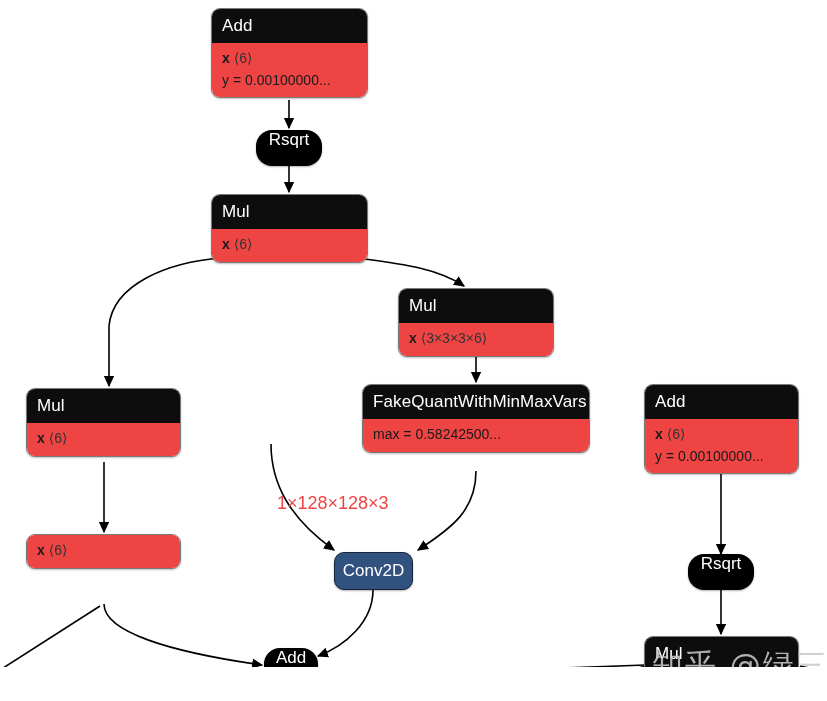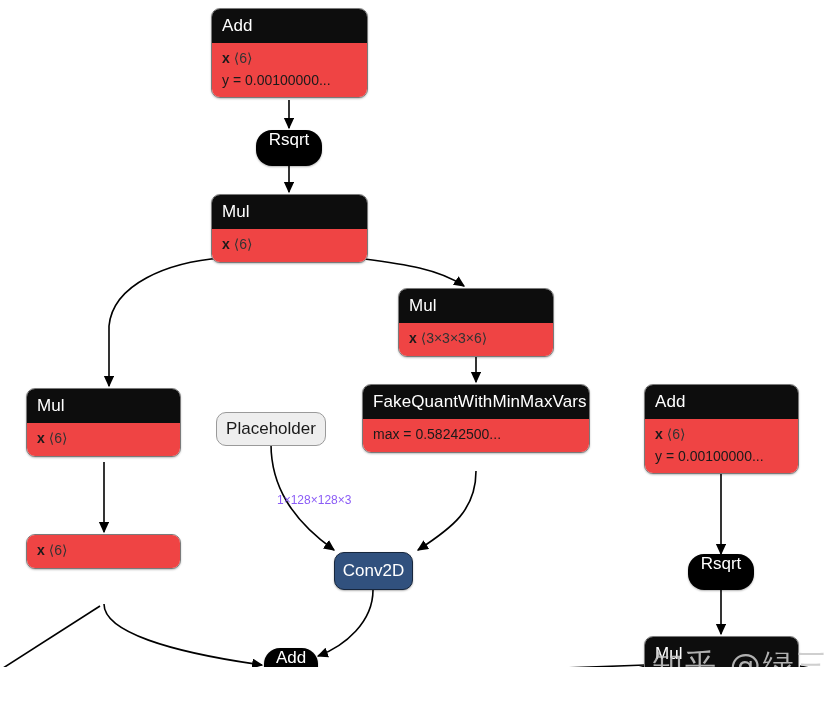--- a/index.html
+++ b/index.html
@@ -91,22 +91,22 @@
     color: #1a1a1a;
     border: 1px solid #9a9a9a;
     border-radius: 10px;
     display: flex;
     align-items: center;
     justify-content: center;
     font-size: 17px;
   }
   .edge-label {
     position: absolute;
-    font-size: 12px;
-    color: #8b5cf6;
+    font-size: 18px;
+    color: #ef4444;
     white-space: nowrap;
   }
   .watermark {
     position: absolute;
     font-family: "DejaVu Sans", sans-serif;
     font-size: 31px;
     color: rgba(200, 200, 200, 0.88);
     white-space: nowrap;
     letter-spacing: 2px;
     pointer-events: none;
@@ -217,23 +217,20 @@
 
   <div class="node node-composite" style="left:26px; top:534px; width:155px;">
     <div class="body">
       <div class="attr">
         <span class="k">x</span>
         <span class="dim">⟨6⟩</span>
       </div>
     </div>
   </div>
 
-  <div class="node node-input" style="left:216px; top:412px; width:110px; height:34px;">
-    <span>Placeholder</span>
-  </div>
 
   <div class="node node-blue" style="left:334px; top:552px; width:79px; height:38px;">
     <span>Conv2D</span>
   </div>
 
   <div class="node node-op" style="left:264px; top:648px; width:54px; height:36px;">
     <span>Add</span>
   </div>
 
   <div class="node node-composite" style="left:644px; top:384px; width:155px;">

